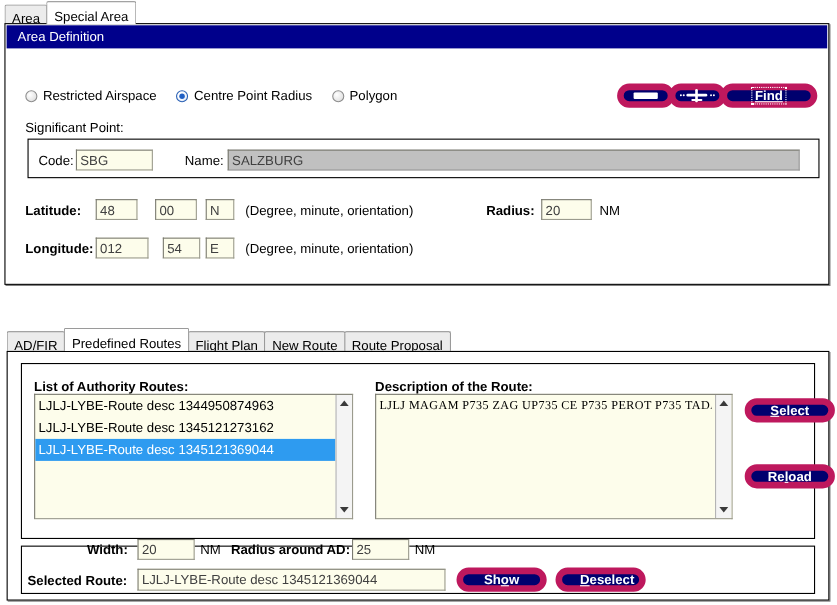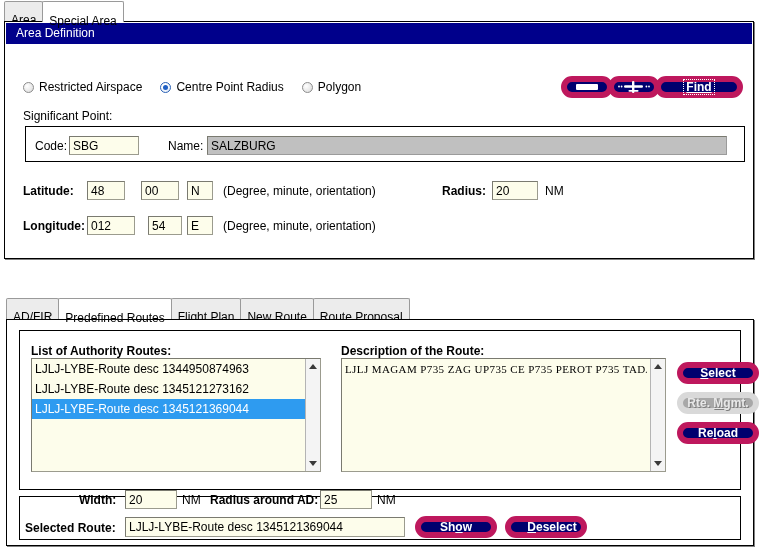--- a/index.html
+++ b/index.html
@@ -22,21 +22,21 @@
   .tabstrip {
     position: absolute;
     display: flex;
     align-items: flex-end;
     height: 20px;
   }
   .tab {
     box-sizing: border-box;
     height: 18px;
     line-height: 16px;
-    padding: 10px 6px;
+    padding: 4px 6px;
     background: #ececec;
     border: 1px solid #9a9a9a;
     border-bottom: none;
     border-radius: 2px 2px 0 0;
     font-size: 12px;
     color: #000;
     margin-right: -1px;
     white-space: nowrap;
   }
   .tab.active {
@@ -124,21 +124,21 @@
   .field {
     position: absolute;
     box-sizing: border-box;
     background: #fdfdeb;
     border: 1px solid #9b9b8e;
     border-top-color: #7a7a70;
     border-left-color: #7a7a70;
     font-size: 12px;
     line-height: 1;
     padding: 3px 3px 2px 3px;
-    color: #000000;
+    color: #404040;
     overflow: hidden;
     white-space: nowrap;
     font-family: "Liberation Sans", sans-serif;
   }
   .field.readonly {
     background: #c0c0c0;
     border-color: #9b9b9b;
     border-top-color: #7a7a70;
     border-left-color: #7a7a70;
   }
@@ -368,23 +368,20 @@
         <div class="arrow down">
           <span class="tri down"></span>
         </div>
       </div>
     </div>
 
     <div class="btn" style="left:670px; top:42px; width:82px; height:22px;">
       <span><span class="u">S</span><span>elect</span></span>
     </div>
 
-    <div class="btn disabled" style="left:670px; top:72px; width:82px; height:22px;">
-      <span><span>Rte. </span><span class="u">M</span><span>gmt.</span></span>
-    </div>
 
     <div class="btn" style="left:670px; top:102px; width:82px; height:22px;">
       <span><span>Re</span><span class="u">l</span><span>oad</span></span>
     </div>
 
     <div class="groupbox" style="left:12px; top:176px; width:722px; height:44px;"></div>
 
     <div class="lbl-blue" style="left:72px; top:491px;"></div>
 
     <div class="lbl-blue" style="left:72px; top:173px;">Width:</div>

